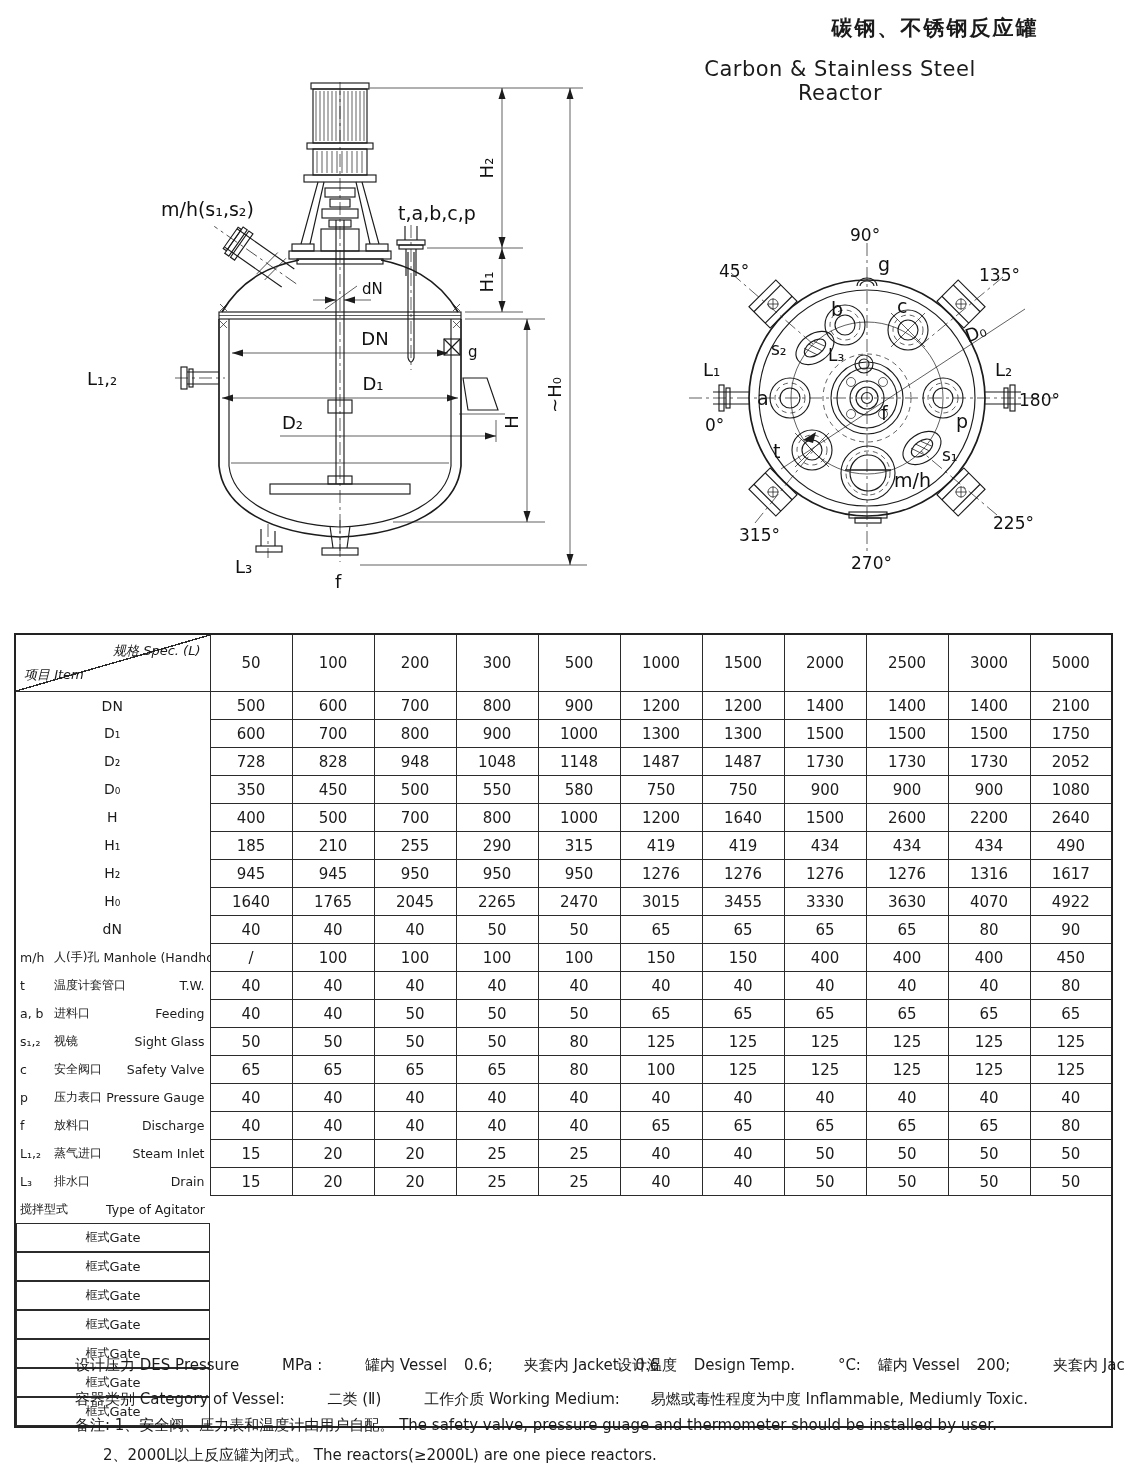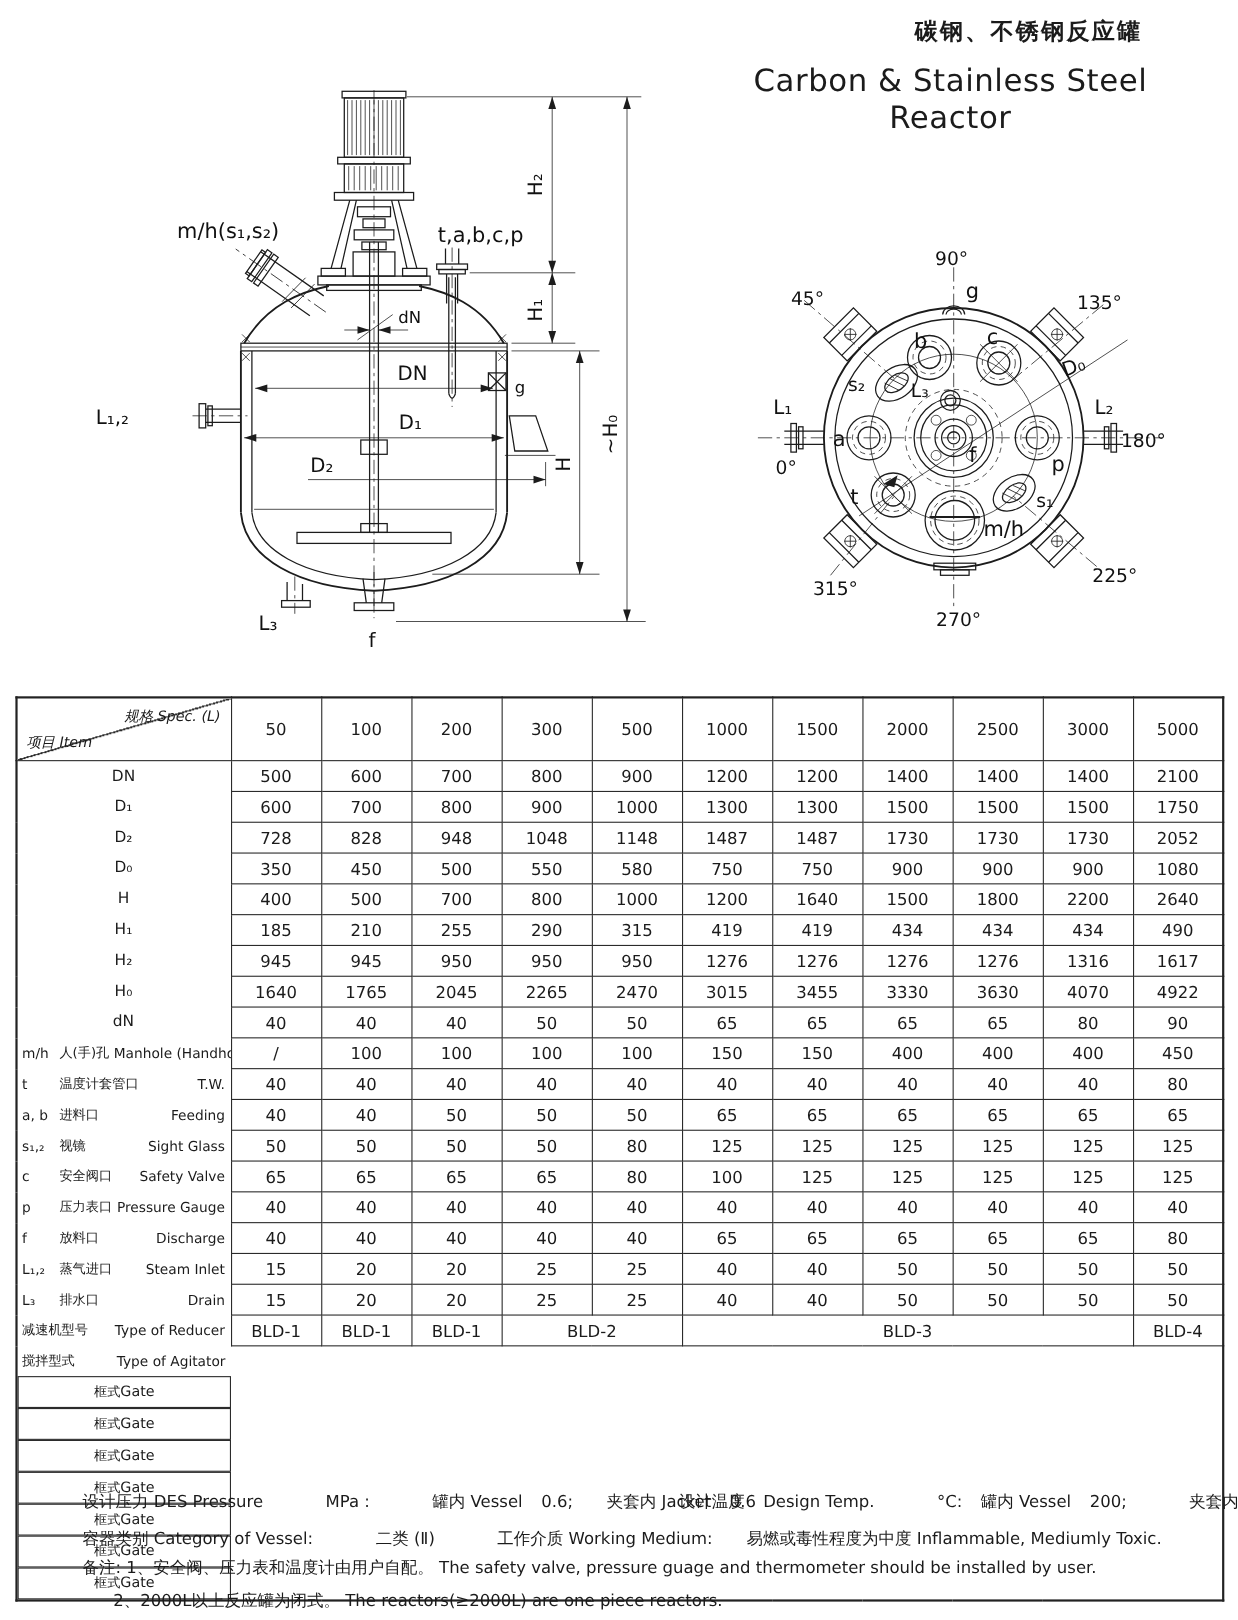--- a/index.html
+++ b/index.html
@@ -1,21 +1,21 @@
 <!DOCTYPE html>
 <html><head>
 <meta charset="utf-8">
 <style>
   html,body{margin:0;padding:0;background:#ffffff;}
   .page{position:relative;width:1125px;height:1473px;background:#fff;color:#1b1b1b;
         font-family:"DejaVu Sans","Liberation Sans",sans-serif;overflow:hidden;}
   .title-zh{position:absolute;top:14px;left:818px;width:234px;text-align:center;
             font-size:21px;letter-spacing:2px;font-weight:600;}
-  .title-en{position:absolute;top:57px;left:684px;width:360px;text-align:center;
-            font-size:28px;letter-spacing:0.5px;font-weight:400;}
+  .title-en{position:absolute;top:57px;left:660px;width:360px;text-align:center;
+            font-size:21px;letter-spacing:0.5px;font-weight:400;}
   .fig{position:absolute;}
   svg{display:block;}
   svg .ln{stroke:#1c1c1c;fill:none;stroke-width:1.15px;}
   svg .thick{stroke-width:1.7px;}
   svg .thin{stroke-width:0.7px;}
   svg .dash{stroke-dasharray:5 4;}
   svg .cl{stroke:#1c1c1c;fill:none;stroke-width:0.7px;stroke-dasharray:13 4 3 4;}
   svg .arr{fill:#1c1c1c;stroke:none;}
   svg text{font-family:"DejaVu Sans","Liberation Sans",sans-serif;font-size:17px;
            fill:#111;stroke:none;}
@@ -41,21 +41,21 @@
   th.row-label .zh{flex:0 0 auto;font-size:12px;}
   th.row-label .en{margin-left:auto;padding-left:4px;}
   th.row-label.center{justify-content:center;font-size:14px;}
   td.split{display:flex;align-items:center;justify-content:center;
     height:27px;padding:0 7px;font-size:13px;}
   td.split .zh{font-size:12px;}
   
   .notes{position:absolute;top:1352px;left:0;width:1125px;height:121px;font-size:15px;}
   .note-line{position:absolute;white-space:nowrap;}
   .g1{margin-left:26px;}
-  .g2{margin-left:52px;text-align:center;}
+  .g2{margin-left:38px;text-align:center;}
   .g3{margin-left:12px;margin-top:16px;}
 </style>
 </head>
 <body>
 
 <div class="page">
 
   <div class="title-zh">碳钢、不锈钢反应罐</div>
   <div class="title-en">Carbon &amp; Stainless Steel Reactor</div>
 
@@ -408,21 +408,21 @@
           <tr>
             <th class="row-label center">H</th>
             <td>400</td>
             <td>500</td>
             <td>700</td>
             <td>800</td>
             <td>1000</td>
             <td>1200</td>
             <td>1640</td>
             <td>1500</td>
-            <td>1800</td>
+            <td>2600</td>
             <td>2200</td>
             <td>2640</td>
           </tr>
           <tr>
             <th class="row-label center">H₁</th>
             <td>185</td>
             <td>210</td>
             <td>255</td>
             <td>290</td>
             <td>315</td>
@@ -629,32 +629,20 @@
             <td>20</td>
             <td>20</td>
             <td>25</td>
             <td>25</td>
             <td>40</td>
             <td>40</td>
             <td>50</td>
             <td>50</td>
             <td>50</td>
             <td>50</td>
-          </tr>
-          <tr>
-            <th class="row-label">
-              <span class="zh">减速机型号</span>
-              <span class="en">Type of Reducer</span>
-            </th>
-            <td>BLD-1</td>
-            <td>BLD-1</td>
-            <td>BLD-1</td>
-            <td colspan="2">BLD-2</td>
-            <td colspan="5">BLD-3</td>
-            <td>BLD-4</td>
           </tr>
           <tr>
             <th class="row-label">
               <span class="zh">搅拌型式</span>
               <span class="en">Type of Agitator</span>
             </th>
             <td class="split">
               <span class="zh">框式</span>
               <span class="en">Gate</span>
             </td>

